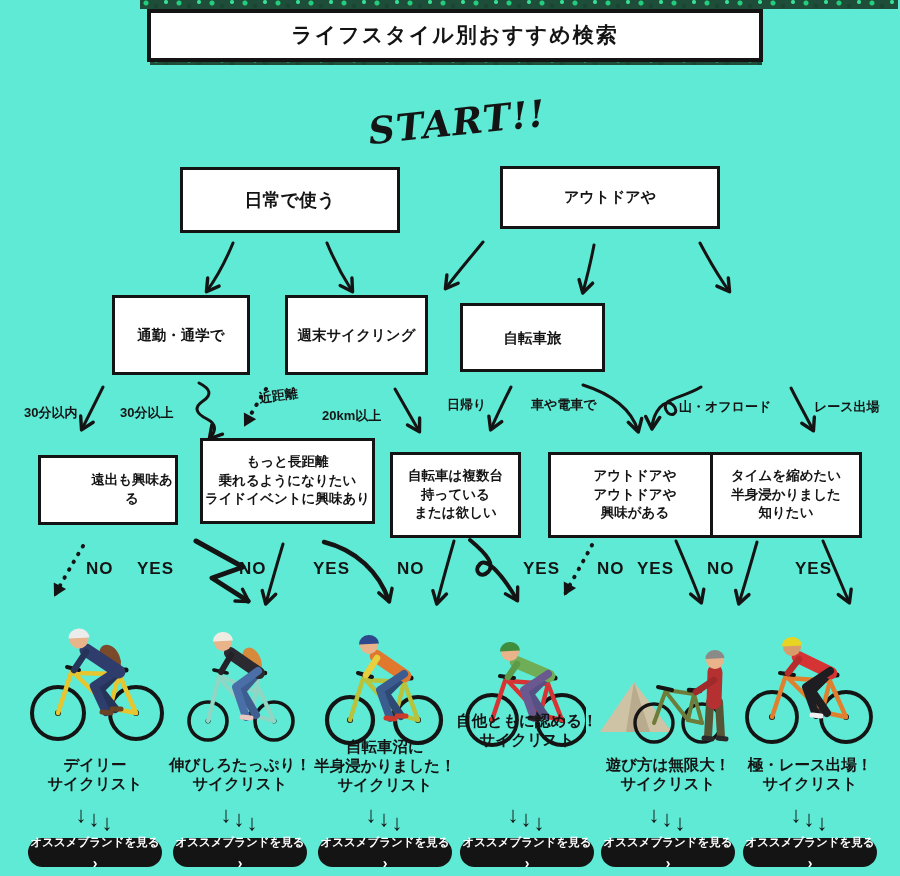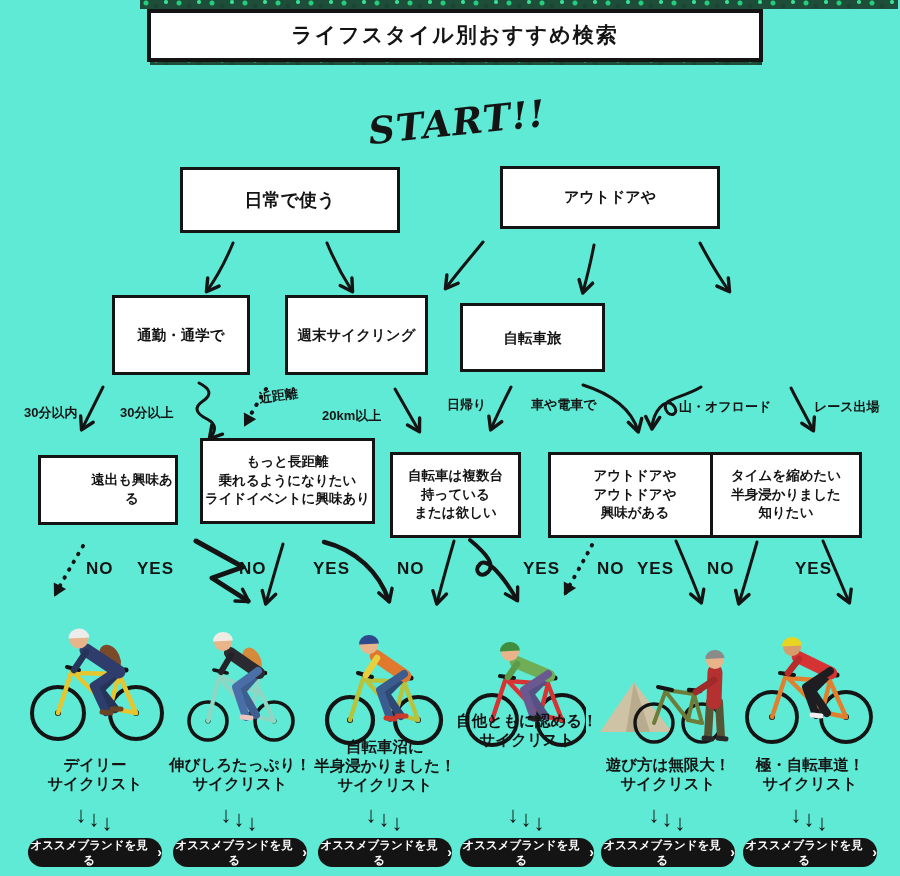--- a/index.html
+++ b/index.html
@@ -30,21 +30,21 @@
   .dec{position:absolute; font-weight:bold; font-size:17px; letter-spacing:1px;}
   .res{position:absolute; text-align:center; font-weight:bold; font-size:15.5px; line-height:1.22; white-space:nowrap;}
   .dn{position:absolute; text-align:center; font-weight:bold; font-size:22px; letter-spacing:2px;}
   .dn span{display:inline-block;}
   .dn span:nth-child(2){transform:translateY(4px);}
   .dn span:nth-child(3){transform:translateY(8px);}
   .cta{
     position:absolute; width:134px; height:29px; background:#141414; border:none;
     border-radius:15px; color:#fff; font-weight:bold; font-size:11.5px;
     display:flex; align-items:center; justify-content:center; gap:7px; cursor:pointer;
-    font-family:"Liberation Sans","DejaVu Sans",sans-serif; padding:0;
+    font-family:"Liberation Sans","DejaVu Sans",sans-serif; padding:0;flex-direction:column;
   }
   .cta .chev{font-size:14px; line-height:1; transform:translateY(-1px);}
   svg.overlay{position:absolute; left:0; top:0; pointer-events:none;}
   .cyc{position:absolute;}
 </style>
 </head>
 <body>
 
 <div class="canvas">
 
@@ -337,21 +337,21 @@
   </div>
   <div class="res" style="left:452px;top:712px;width:150px;">
     <div>自他ともに認める！</div>
     <div>サイクリスト</div>
   </div>
   <div class="res" style="left:593px;top:756px;width:150px;">
     <div>遊び方は無限大！</div>
     <div>サイクリスト</div>
   </div>
   <div class="res" style="left:735px;top:756px;width:150px;">
-    <div>極・自転車道！</div>
+    <div>極・レース出場！</div>
     <div>サイクリスト</div>
   </div>
 
   <div class="dn" style="left:20px;top:802px;width:150px;">
     <span>↓</span><span>↓</span><span>↓</span>
   </div>
   <div class="dn" style="left:165px;top:802px;width:150px;">
     <span>↓</span><span>↓</span><span>↓</span>
   </div>
   <div class="dn" style="left:310px;top:802px;width:150px;">

